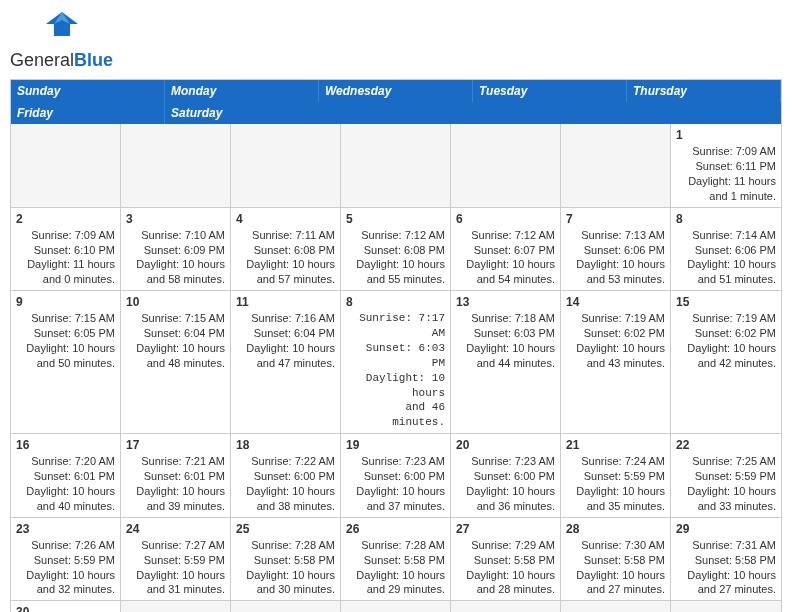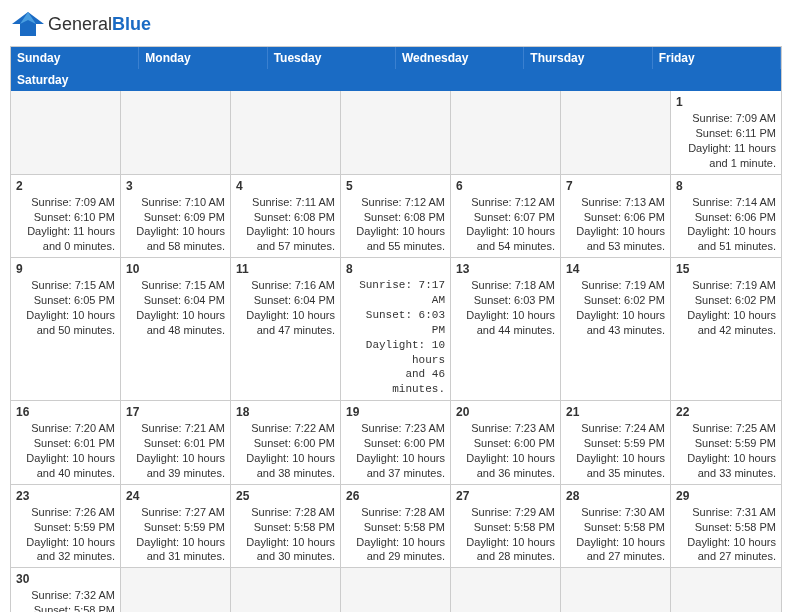--- a/index.html
+++ b/index.html
@@ -19,21 +19,22 @@
     }
     .header {
       display: flex;
       justify-content: space-between;
       align-items: flex-start;
       margin-bottom: 8px;
     }
     .logo {
       display: flex;
       align-items: center;
-      gap: 2px;
+      gap: 12px;
+      flex-direction: column;
     }
     .logo-icon {
       width: 36px;
       height: 28px;
     }
     .title-area {
       text-align: right;
     }
     .month-title {
       font-size: 32px;
@@ -45,22 +46,23 @@
       color: #555;
     }
     .calendar {
       flex: 1;
       display: flex;
       flex-direction: column;
       border: 1px solid #ccc;
     }
     .day-headers {
       display: grid;
-      grid-template-columns: repeat(6, 1fr);
+      grid-template-columns: repeat(5, 1fr);
       background: #1a6bc4;
+      font-style: italic;
     }
     .day-header {
       color: #fff;
       font-size: 12px;
       font-weight: bold;
       padding: 4px 6px;
       text-align: left;
       border-right: 1px solid #3a80d0;
     }
     .day-header:last-child {
@@ -118,22 +120,22 @@
     <div class="title-area">
       <div class="month-title"></div>
       <div class="location-title"></div>
     </div>
   </div>
 
   <div class="calendar">
     <div class="day-headers">
     <div class="day-header">Sunday</div>
         <div class="day-header">Monday</div>
+        <div class="day-header">Wednesday</div>
         <div class="day-header">Tuesday</div>
-        <div class="day-header">Wednesday</div>
         <div class="day-header">Thursday</div>
         <div class="day-header">Friday</div>
         <div class="day-header">Saturday</div>
       </div>
     <div class="calendar-grid">
     <div class="cell empty"></div>
         <div class="cell empty"></div>
         <div class="cell empty"></div>
         <div class="cell empty"></div>
         <div class="cell empty"></div>

